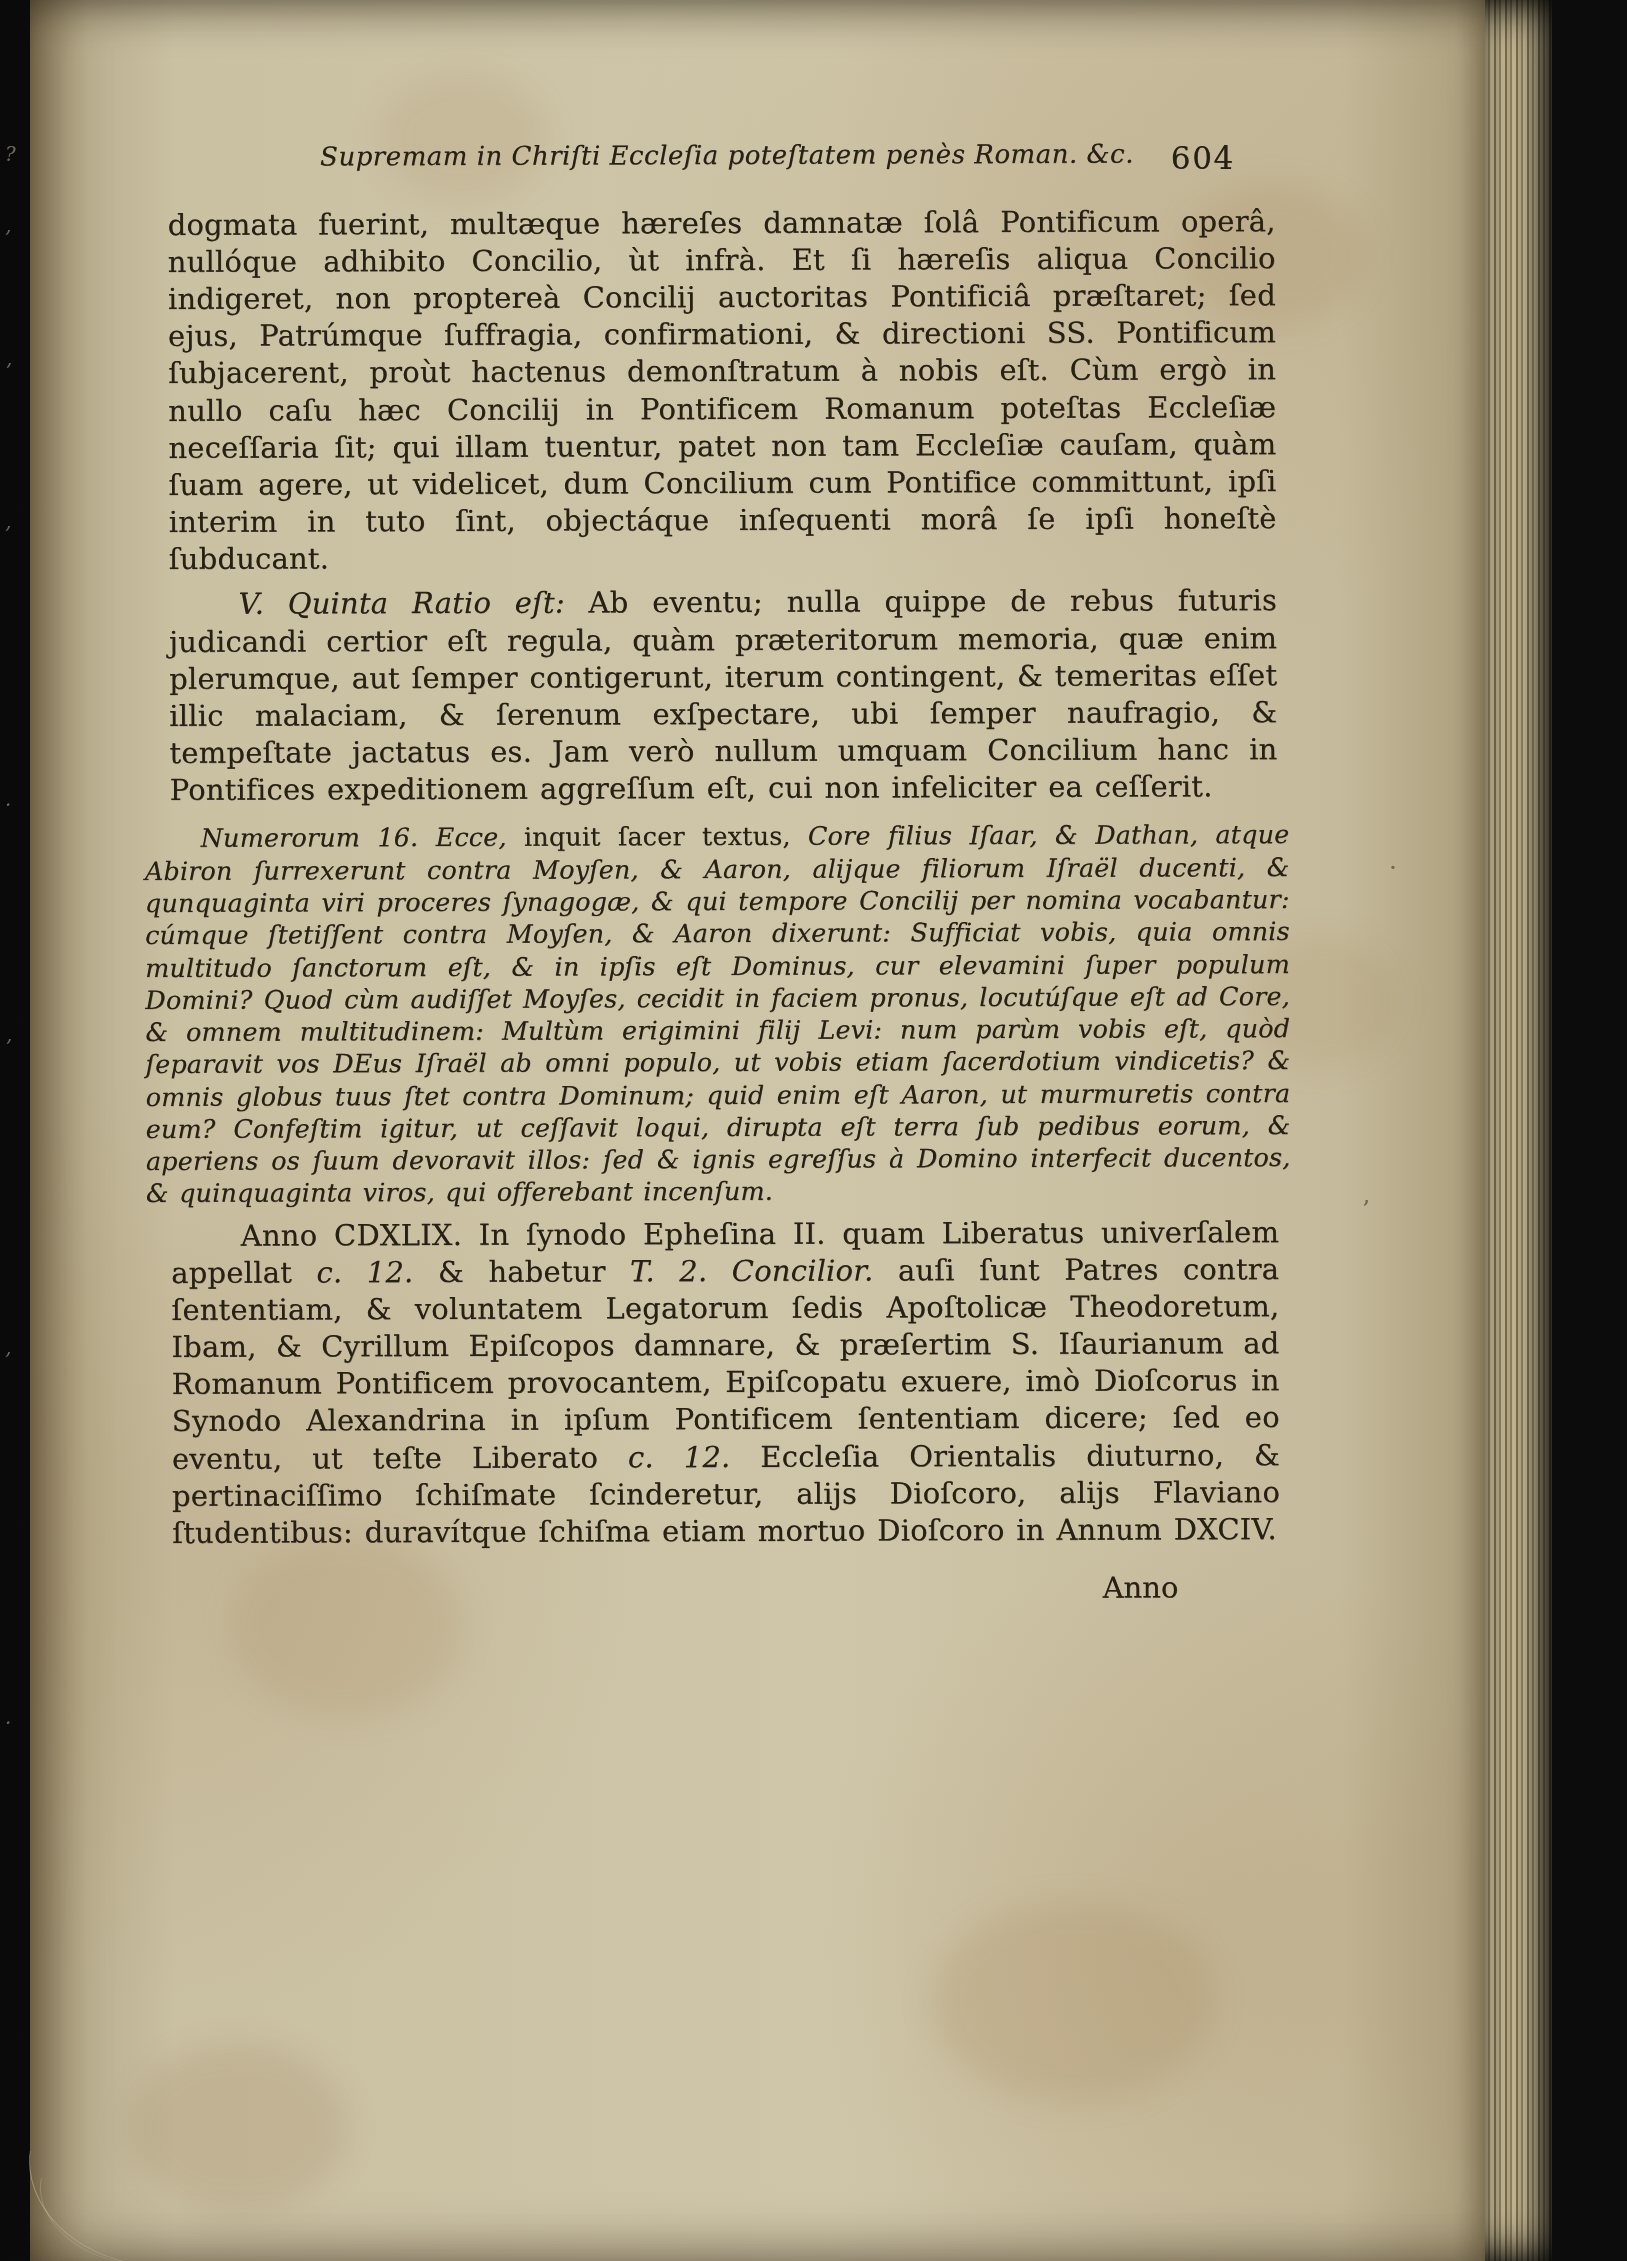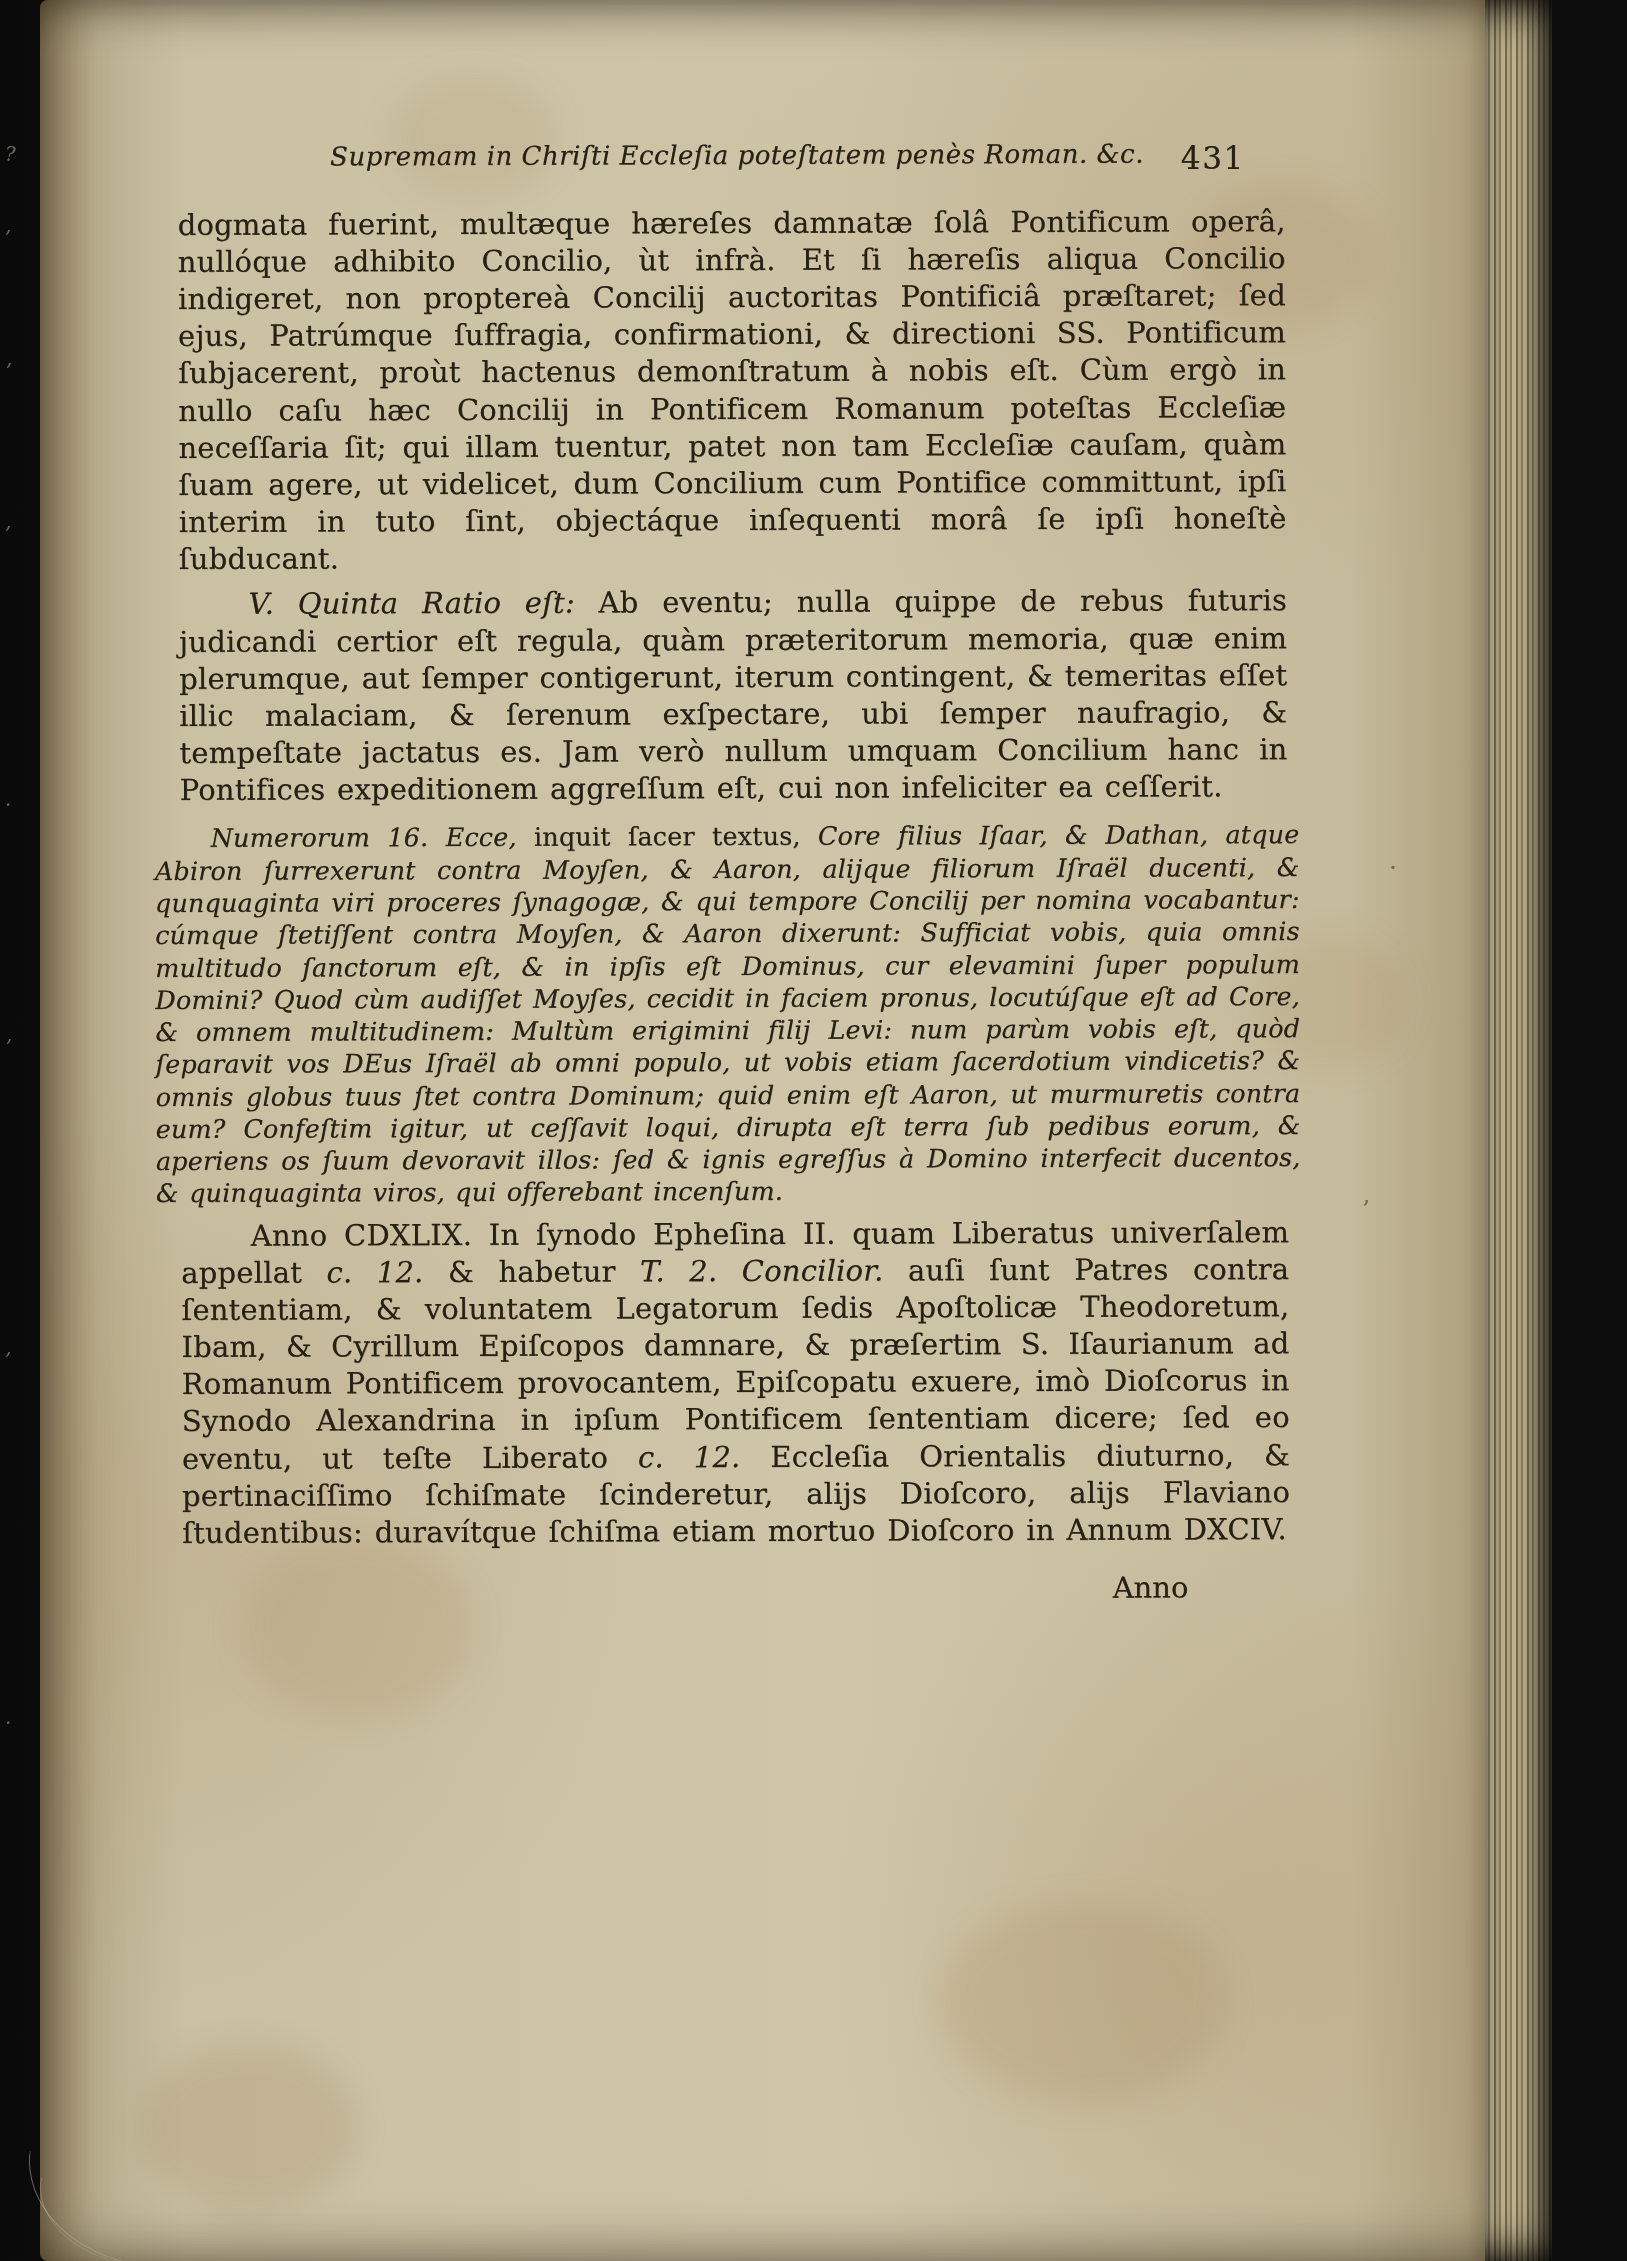--- a/index.html
+++ b/index.html
@@ -4,32 +4,31 @@
 <style>
   * { margin:0; padding:0; box-sizing:border-box; }
   html,body { width:1627px; height:2261px; background:#0e0e0e; }
   .stage{
     position:relative; width:1627px; height:2261px; overflow:hidden;
     background:linear-gradient(90deg,#0a0a0a 0%,#121212 55%,#0c0c0c 100%);
     font-family:"DejaVu Serif","Liberation Serif",serif;
   }
   
   .page{
-    position:absolute; left:40px; top:0; width:1455px; height:2261px;
+    position:absolute; left:30px; top:0; width:1455px; height:2261px;
     background:
       radial-gradient(ellipse 55% 35% at 72% 10%, rgba(150,110,60,0.10), transparent 60%),
       radial-gradient(ellipse 50% 35% at 12% 68%, rgba(140,100,55,0.12), transparent 60%),
       radial-gradient(ellipse 45% 30% at 80% 86%, rgba(150,105,55,0.14), transparent 60%),
       linear-gradient(90deg,#9a8b6a 0%,#bbb090 4%,#cac0a2 10%,var(--paper,#cfc6a9) 55%,#c5ba9b 90%,#b0a382 98%,#968968 100%),
       #c9bfa1;
     box-shadow:
       inset 0 27px 46px -23.4px rgba(25,18,8,0.6),
       inset 0 -32px 54px -27px rgba(40,28,14,0.5),
       inset 38px 0 67px -33px rgba(60,42,20,0.5);
-    border-radius: 8px;
   }
   .stain{ position:absolute; border-radius:50%; filter:blur(15px); pointer-events:none; }
   .stain.s1{ left:1151px; top:184px;  width:184px; height:142px; background:rgba(152,108,56,0.13); }
   .stain.s2{ left:200px;  top:1535px; width:234px; height:184px; background:rgba(145,100,52,0.11); }
   .stain.s3{ left:901px; top:1902px; width:284px; height:200px; background:rgba(150,104,54,0.14); }
   .stain.s4{ left:350px;  top:75px;   width:167px; height:125px; background:rgba(150,108,58,0.10); }
   .stain.s5{ left:1218px; top:935px; width:150px; height:134px; background:rgba(148,104,55,0.10); }
   .stain.s6{ left:100px;  top:2044px; width:217px; height:167px; background:rgba(120,85,45,0.12); }
 
   
@@ -109,21 +108,21 @@
   <div class="page">
     <div class="stain s1"></div>
     <div class="stain s2"></div>
     <div class="stain s3"></div>
     <div class="stain s4"></div>
     <div class="stain s5"></div>
     <div class="stain s6"></div>
 
     <div class="header">
       <span class="running-title">Supremam in Chriſti Eccleſia poteſtatem penès Roman. &amp;c.</span>
-      <span class="page-number">431</span>
+      <span class="page-number">604</span>
     </div>
 
     <div class="text-block">
       <div class="paras">
           <p class="para first"><span class="rm">dogmata fuerint, multæque hæreſes damnatæ ſolâ Pontificum operâ, nullóque adhibito Concilio, ùt infrà. Et ſi hæreſis aliqua Concilio indigeret, non proptereà Concilij auctoritas Pontificiâ præſtaret; ſed ejus, Patrúmque ſuffragia, confirmationi, &amp; directioni SS. Pontificum ſubjacerent, proùt hactenus demonſtratum à nobis eſt. Cùm ergò in nullo caſu hæc Concilij in Pontificem Romanum poteſtas Eccleſiæ neceſſaria ſit; qui illam tuentur, patet non tam Eccleſiæ cauſam, quàm ſuam agere, ut videlicet, dum Concilium cum Pontifice committunt, ipſi interim in tuto ſint, objectáque inſequenti morâ ſe ipſi honeſtè ſubducant.</span></p>
           <p class="para "><span class="it">V. Quinta Ratio eſt: </span><span class="rm">Ab eventu; nulla quippe de rebus futuris judicandi certior eſt regula, quàm præteritorum memoria, quæ enim plerumque, aut ſemper contigerunt, iterum contingent, &amp; temeritas eſſet illic malaciam, &amp; ſerenum exſpectare, ubi ſemper naufragio, &amp; tempeſtate jactatus es. Jam verò nullum umquam Concilium hanc in Pontifices expeditionem aggreſſum eſt, cui non infeliciter ea ceſſerit.</span></p>
           <p class="para scripture"><span class="it">Numerorum 16. Ecce, </span><span class="rm">inquit ſacer textus, </span><span class="it">Core filius Iſaar, &amp; Dathan, atque Abiron ſurrexerunt contra Moyſen, &amp; Aaron, alijque filiorum Iſraël ducenti, &amp; qunquaginta viri proceres ſynagogæ, &amp; qui tempore Concilij per nomina vocabantur: cúmque ſtetiſſent contra Moyſen, &amp; Aaron dixerunt: Sufficiat vobis, quia omnis multitudo ſanctorum eſt, &amp; in ipſis eſt Dominus, cur elevamini ſuper populum Domini? Quod cùm audiſſet Moyſes, cecidit in faciem pronus, locutúſque eſt ad Core, &amp; omnem multitudinem: Multùm erigimini filij Levi: num parùm vobis eſt, quòd ſeparavit vos DEus Iſraël ab omni populo, ut vobis etiam ſacerdotium vindicetis? &amp; omnis globus tuus ſtet contra Dominum; quid enim eſt Aaron, ut murmuretis contra eum? Confeſtim igitur, ut ceſſavit loqui, dirupta eſt terra ſub pedibus eorum, &amp; aperiens os ſuum devoravit illos: ſed &amp; ignis egreſſus à Domino interfecit ducentos, &amp; quinquaginta viros, qui offerebant incenſum.</span></p>
           <p class="para "><span class="rm">Anno CDXLIX. In ſynodo Epheſina II. quam Liberatus univerſalem appellat </span><span class="it">c. 12. </span><span class="rm">&amp; habetur </span><span class="it">T. 2. Concilior. </span><span class="rm">auſi ſunt Patres contra ſententiam, &amp; voluntatem Legatorum ſedis Apoſtolicæ Theodoretum, Ibam, &amp; Cyrillum Epiſcopos damnare, &amp; præſertim S. Iſaurianum ad Romanum Pontificem provocantem, Epiſcopatu exuere, imò Dioſcorus in Synodo Alexandrina in ipſum Pontificem ſententiam dicere; ſed eo eventu, ut teſte Liberato </span><span class="it">c. 12. </span><span class="rm">Eccleſia Orientalis diuturno, &amp; pertinaciſſimo ſchiſmate ſcinderetur, alijs Dioſcoro, alijs Flaviano ſtudentibus: duravítque ſchiſma etiam mortuo Dioſcoro in Annum DXCIV.</span></p>
         </div>
       <div class="catchword">Anno</div>

